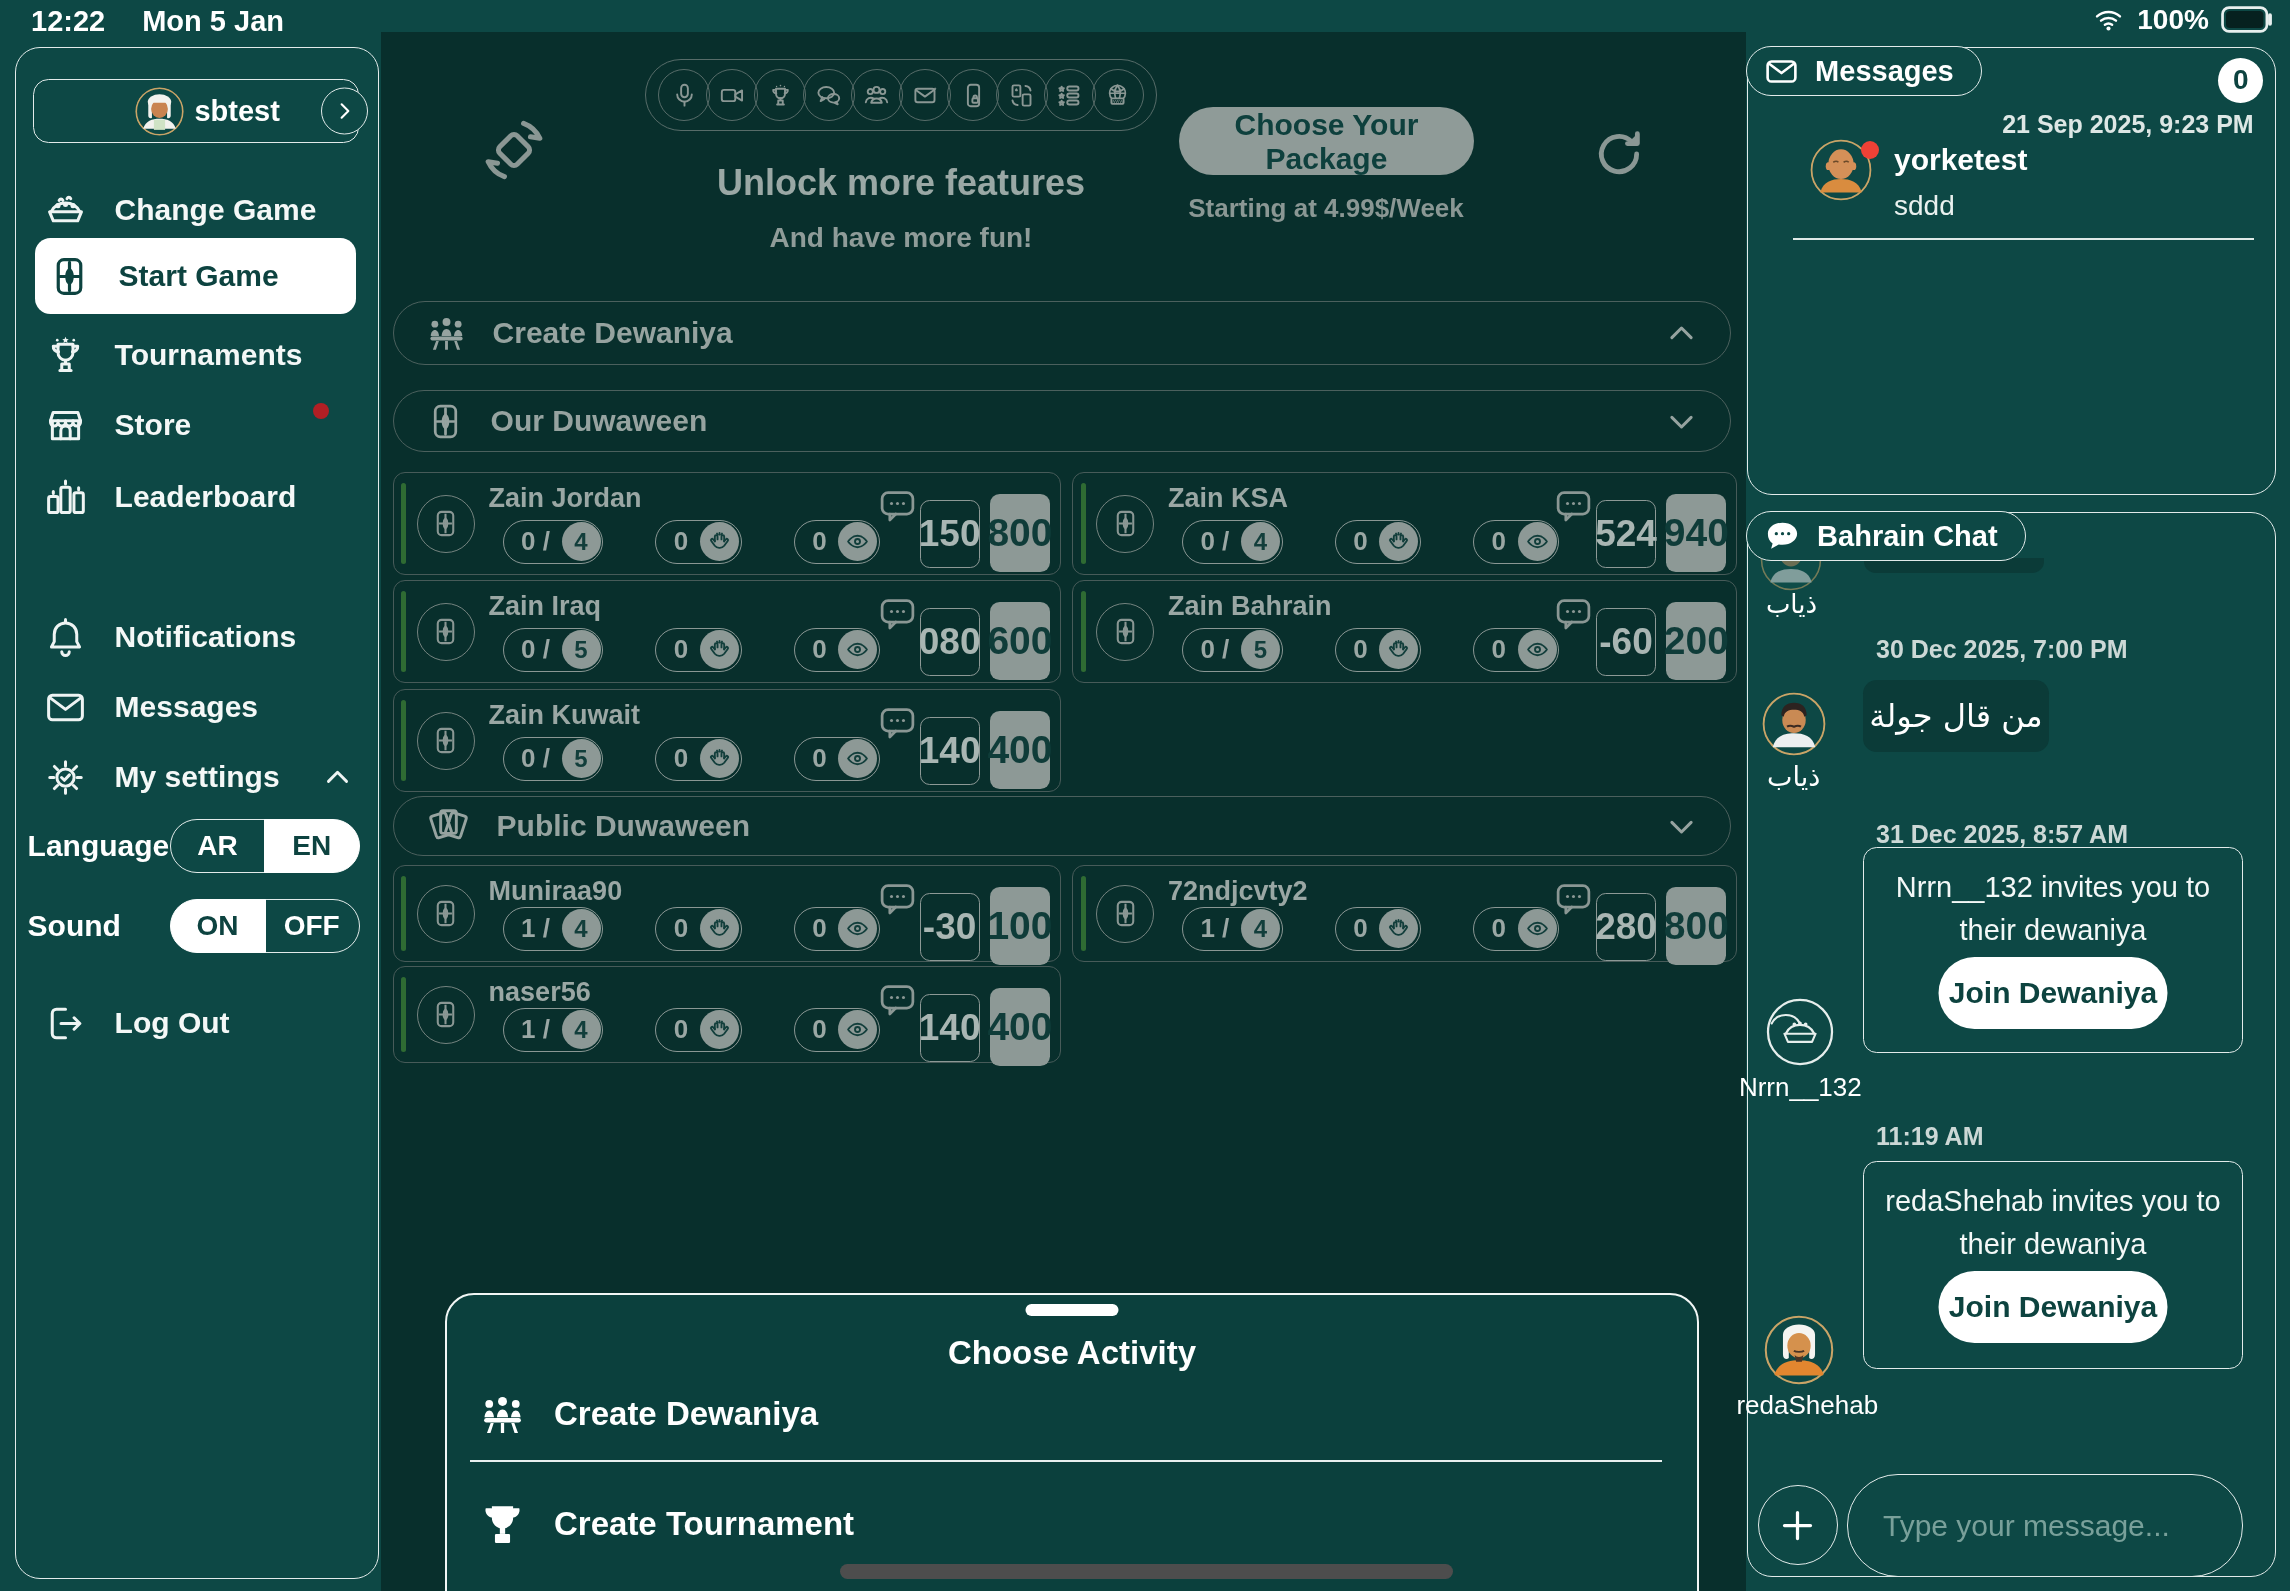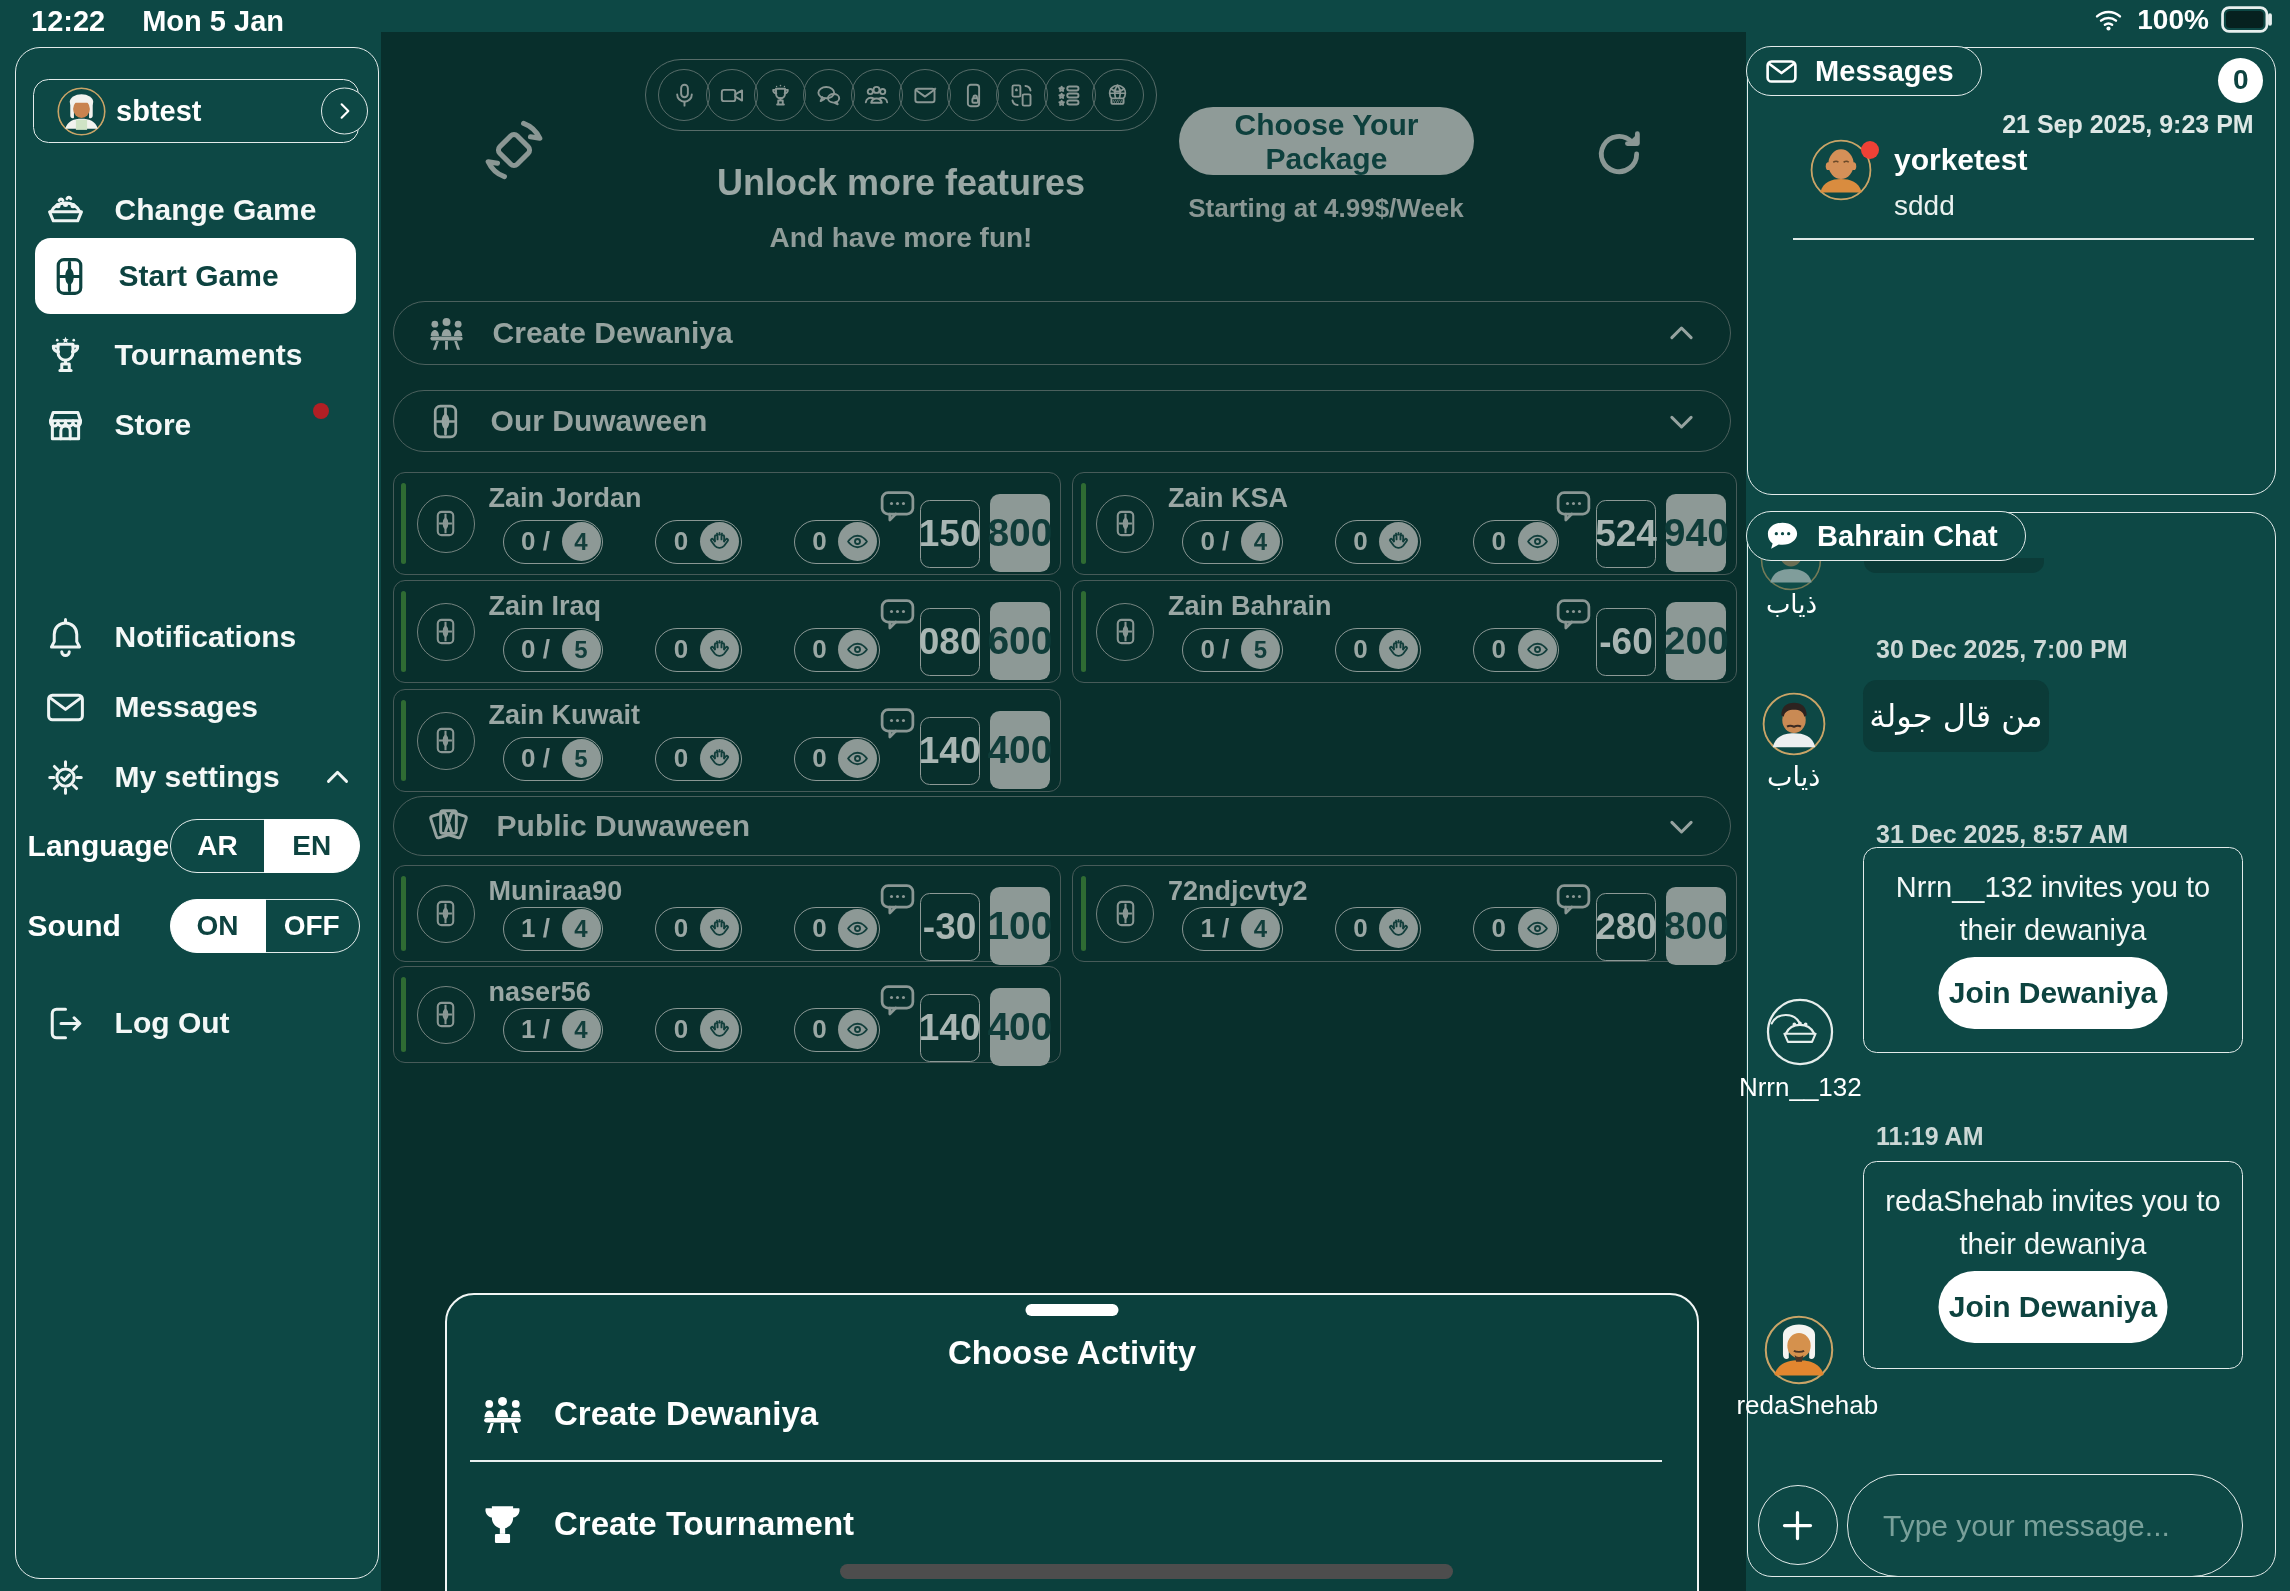--- a/index.html
+++ b/index.html
@@ -10,21 +10,21 @@
   .ar{font-family:"DejaVu Sans",sans-serif;}
 
   
   .statusbar{position:absolute;left:0;top:0;width:100%;height:33px;}
   .status-left{position:absolute;left:31px;top:4.9px;display:flex;gap:37px;font-size:29px;font-weight:700;}
   .status-right{position:absolute;right:15.5px;top:3.9px;display:flex;align-items:center;gap:11.6px;font-size:28px;font-weight:600;}
 
   
   .sidebar{position:absolute;left:14.6px;top:47px;width:362px;height:1530px;border:1.9px solid #e2ebea;border-radius:25px;}
   .profile{position:absolute;left:17.5px;top:31px;width:326px;height:64px;border:1.9px solid #e2ebea;border-radius:15.5px;
-           display:flex;align-items:center;gap:10px;padding-left:23px;box-sizing:border-box;cursor:pointer;}
+           display:flex;align-items:center;gap:10px;padding-left:23px;box-sizing:border-box;cursor:pointer;justify-content:center;}
   .pname{font-size:29px;font-weight:700;}
   .pchev{position:absolute;right:-9.7px;top:50%;transform:translateY(-50%);width:45px;height:45px;border:1.9px solid #e2ebea;
          border-radius:50%;background:#0d4845;display:flex;align-items:center;justify-content:center;}
   .avatar{border-radius:50%;overflow:hidden;flex:none;}
   .srow{position:absolute;left:27px;right:17.5px;height:56px;display:flex;align-items:center;gap:27px;
         font-size:30px;font-weight:600;color:#f4f8f7;cursor:pointer;}
   .srow .icn{width:45px;color:#eef4f3;}
   .srow.active{left:19.4px;right:21.3px;height:76px;background:#fff;border-radius:15.5px;color:#0d4340;padding-left:11.6px;box-sizing:border-box;}
   .srow.active .icn{color:#0d4340;}
   .dot-red{width:16.5px;height:16.5px;border-radius:50%;background:#b11f24;}
@@ -217,20 +217,31 @@
             <path d="M4 9.5h16"></path>
             <path d="M5 10v9h14v-9"></path>
             <path d="M9.5 19v-4.2a2.5 2.5 0 0 1 5 0V19"></path>
             <path d="M4 9.5v.8a2 2 0 0 0 4 0v-.8M8 9.5v.8a2 2 0 0 0 4 0v-.8M12 9.5v.8a2 2 0 0 0 4 0v-.8M16 9.5v.8a2 2 0 0 0 4 0v-.8"></path>
           </svg>
         </span>
       <span>Store</span>
       <span class="dot-red store-dot"></span>
     </div>
 
+    <div class="srow" style="top:421px">
+      <span class="icn">
+          <svg width="45" height="45" viewBox="0 0 24 24" fill="none" stroke="currentColor" stroke-width="1.6" stroke-linecap="round" stroke-linejoin="round">
+            <rect x="9.5" y="6.5" width="5" height="13.5" rx="1"></rect>
+            <rect x="3" y="11.5" width="5" height="8.5" rx="1"></rect>
+            <rect x="16.5" y="9.5" width="5" height="10.5" rx="1"></rect>
+            <path d="M12 3.2v1.6M5.5 8.8v1M19 6.8v1"></path>
+          </svg>
+        </span>
+      <span>Leaderboard</span>
+    </div>
 
 
     <div class="srow" style="top:561px">
       <span class="icn">
           <svg width="45" height="45" viewBox="0 0 24 24" fill="none" stroke="currentColor" stroke-width="1.6" stroke-linecap="round" stroke-linejoin="round">
             <path d="M12 4.2a6 6 0 0 1 6 6v4l1.5 2.8h-15L6 14.2v-4a6 6 0 0 1 6-6z"></path>
             <path d="M10 19.6a2 2 0 0 0 4 0"></path>
             <path d="M12 2.4v1.2"></path>
           </svg>
         </span>

